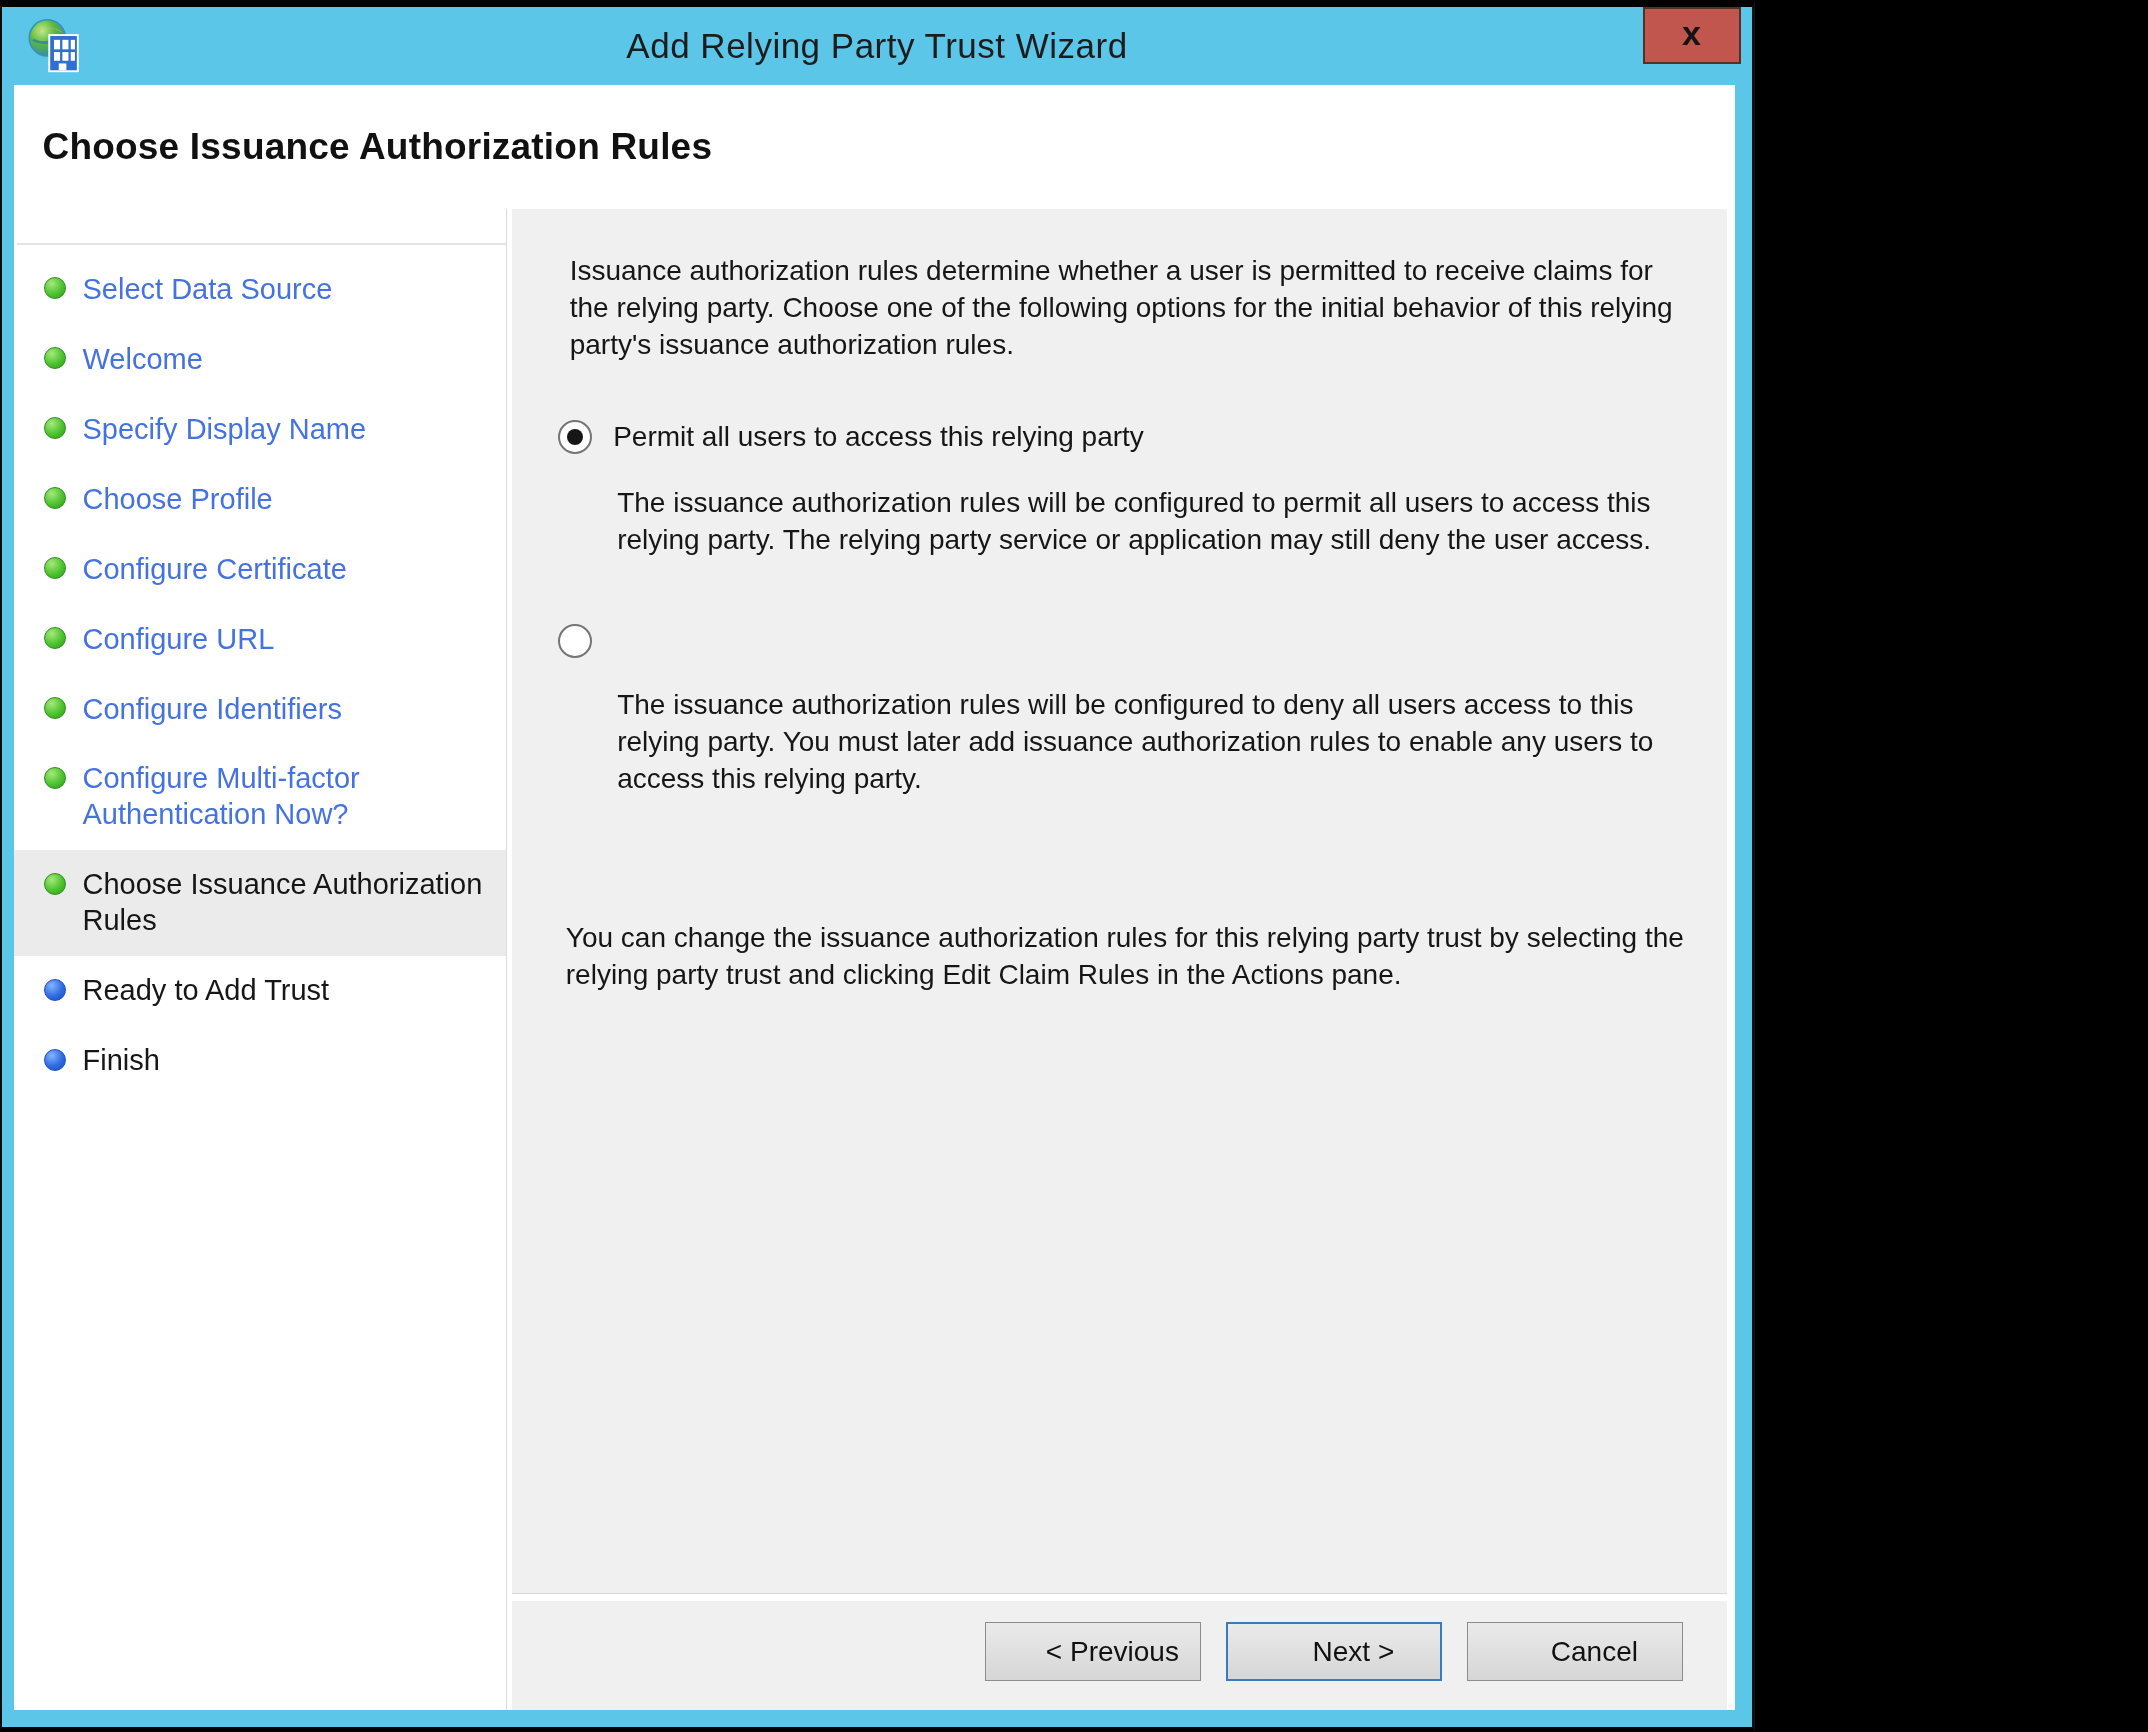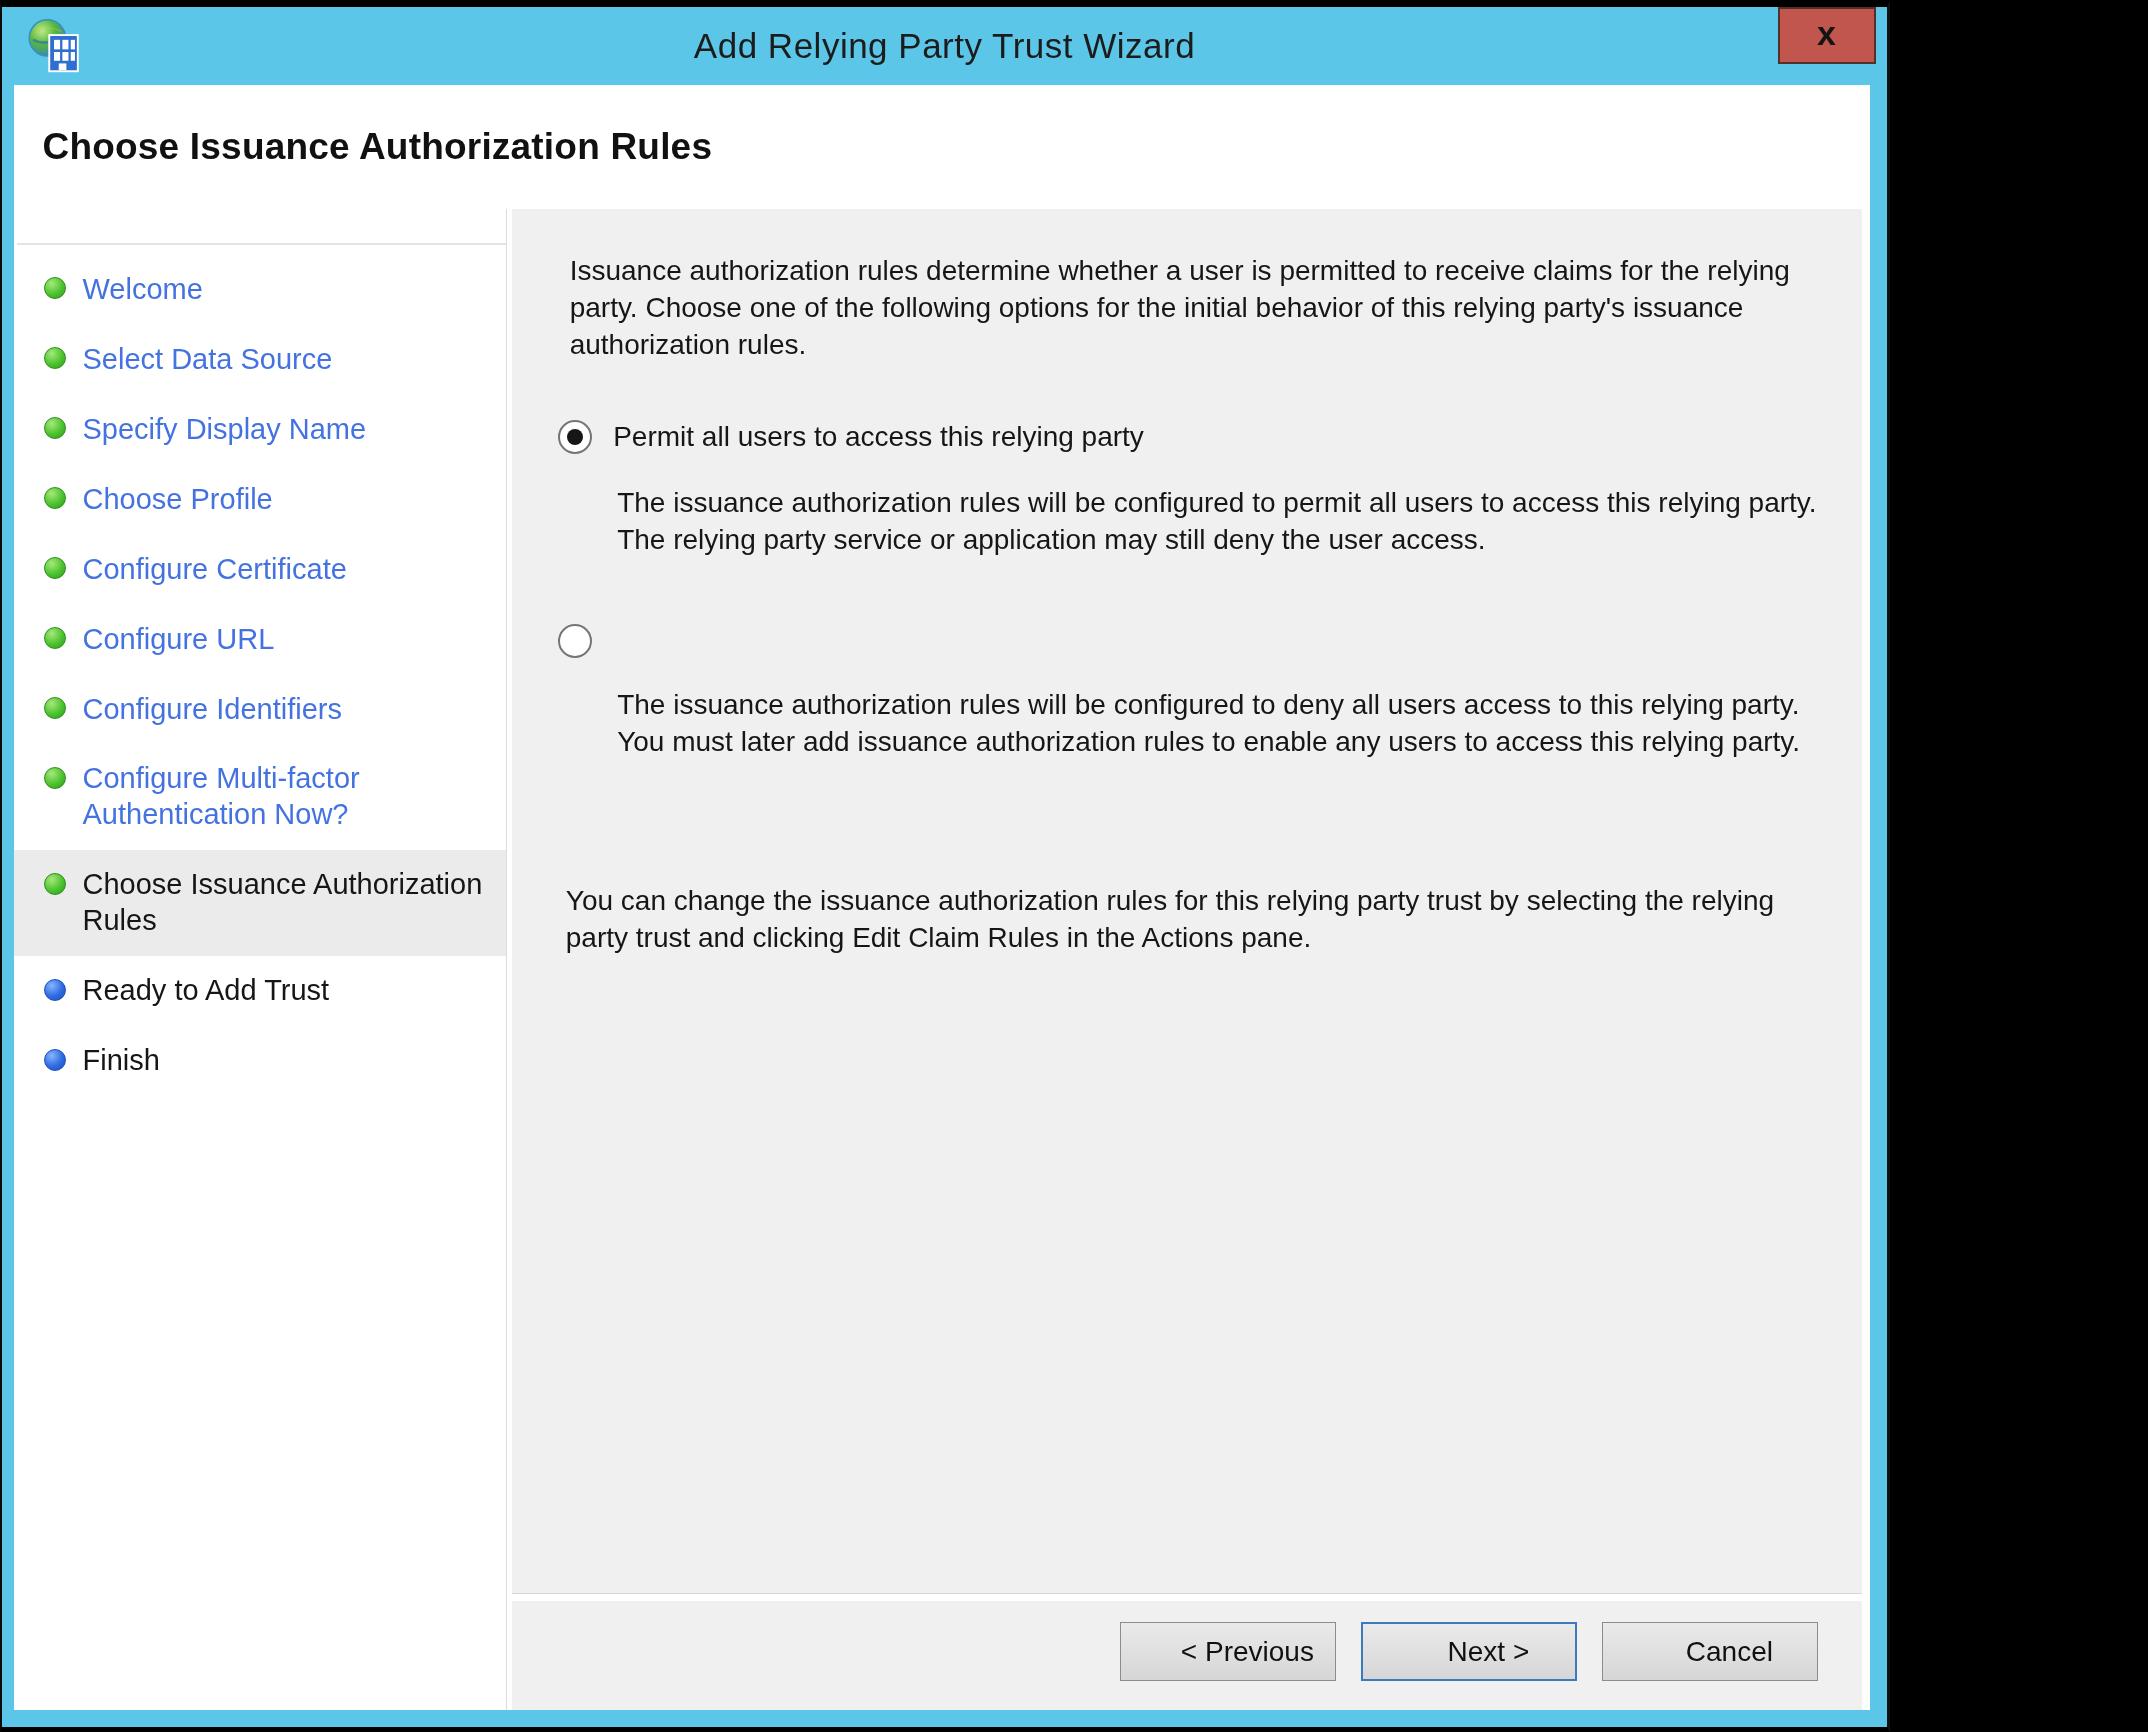--- a/index.html
+++ b/index.html
@@ -1,19 +1,19 @@
 <!DOCTYPE html>
 <html><head>
 <meta charset="utf-8">
 <style>
   html,body { margin:0; padding:0; background:#000; }
   * { box-sizing:border-box; }
   .screen {
     position:relative;
-    width:1890px; height:1732px;
+    width:1755px; height:1732px;
     background:#5cc6e8;
     border-top:7.6px solid #000;
     border-left:2.9px solid #0a0a0a;
     border-right:3.8px solid #111;
     border-bottom:5.7px solid #000;
     font-family:"Liberation Sans","DejaVu Sans",sans-serif;
     color:#1a1a1a;
     overflow:hidden;
   }
   
@@ -146,25 +146,25 @@
       <h1>Choose Issuance Authorization Rules</h1>
     </div>
 
     <div class="body-row">
 
       <aside class="steps">
         <div class="steps-divider"></div>
         <ul id="steps-list">
             <li class="done">
     <span class="dot"></span>
+    <span class="step-label">Select Data Source</span>
+  </li>
+            <li class="done">
+    <span class="dot"></span>
     <span class="step-label">Welcome</span>
-  </li>
-            <li class="done">
-    <span class="dot"></span>
-    <span class="step-label">Select Data Source</span>
   </li>
             <li class="done">
     <span class="dot"></span>
     <span class="step-label">Specify Display Name</span>
   </li>
             <li class="done">
     <span class="dot"></span>
     <span class="step-label">Choose Profile</span>
   </li>
             <li class="done">

